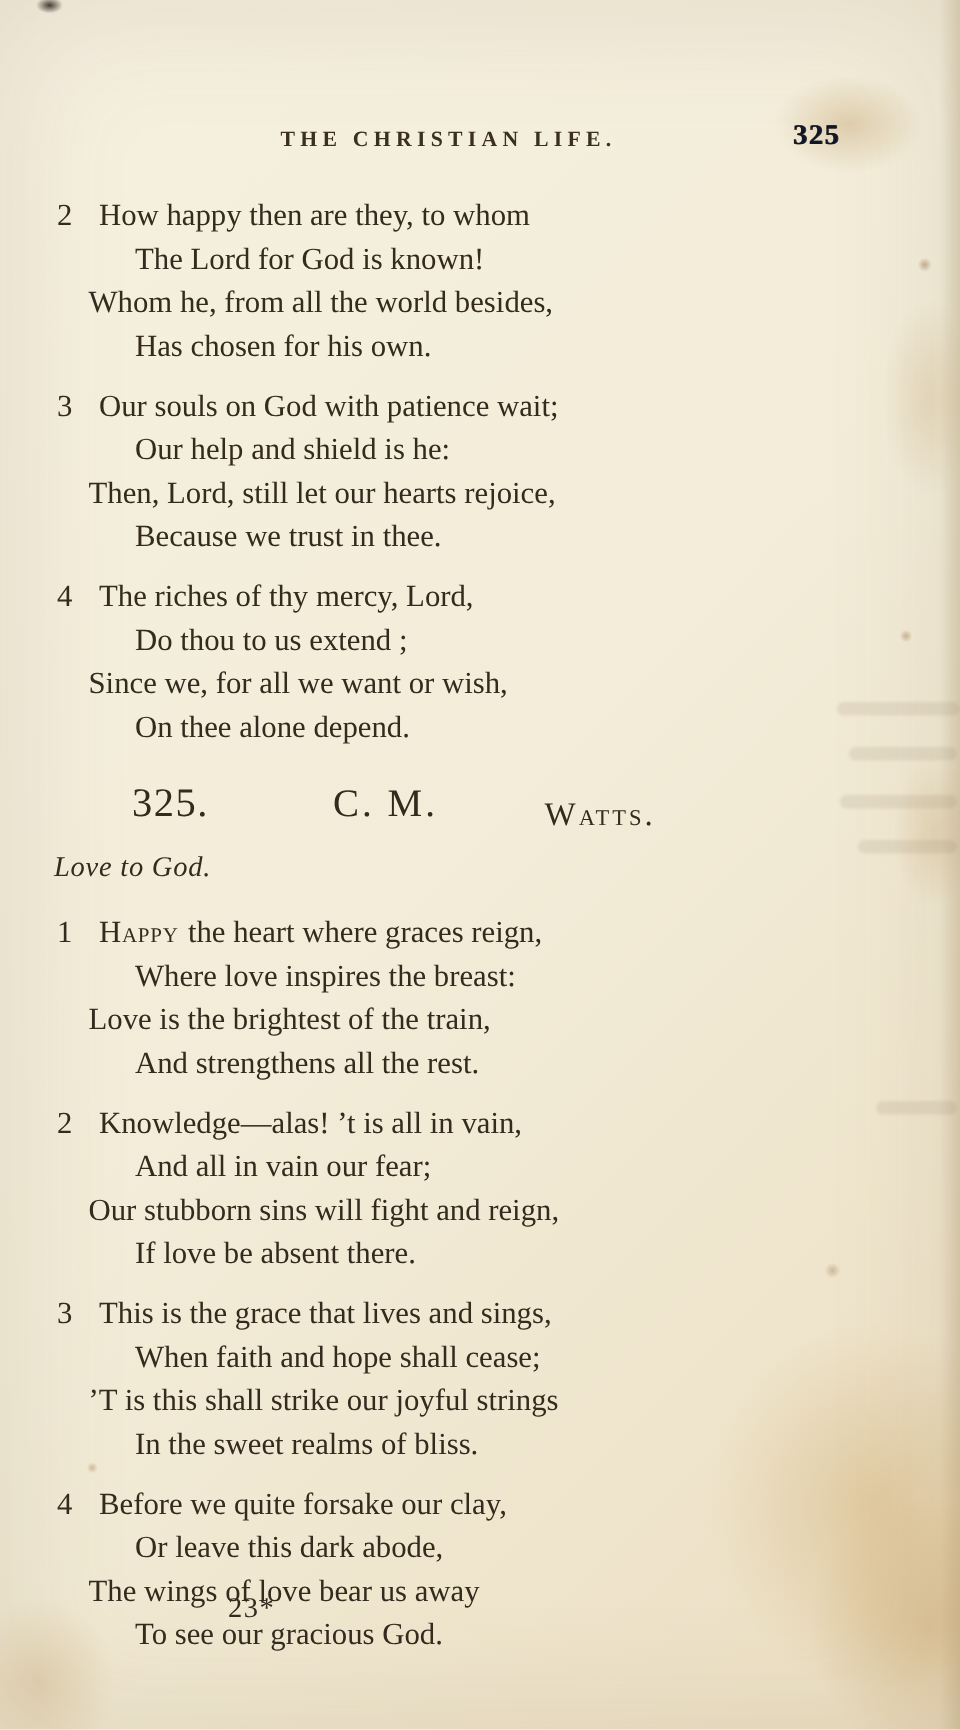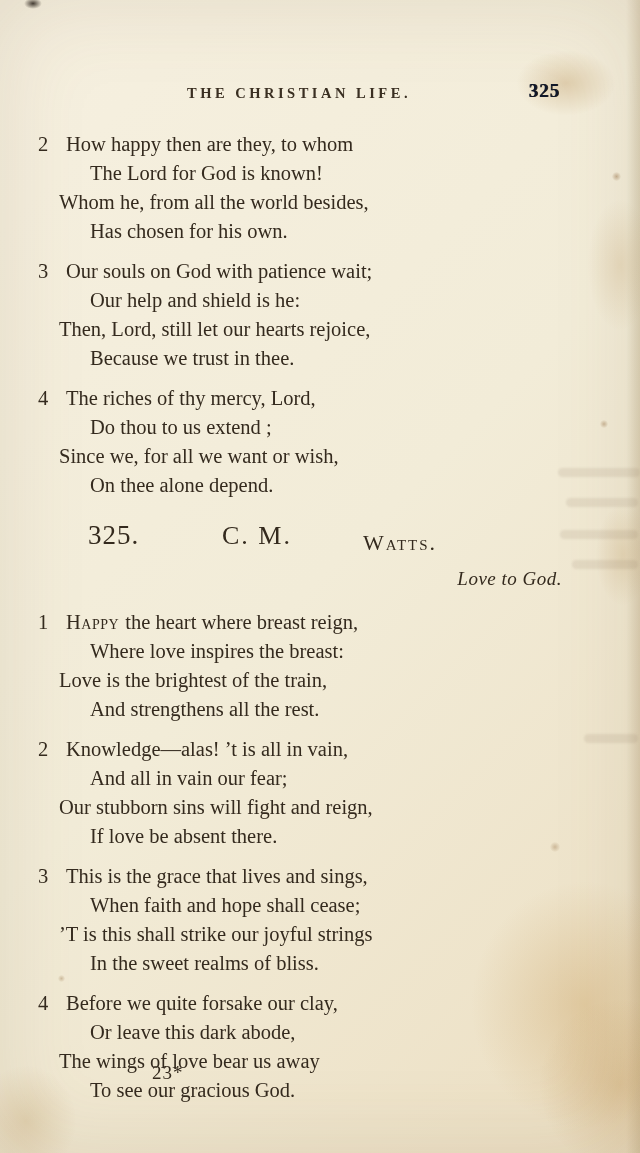--- a/index.html
+++ b/index.html
@@ -51,21 +51,21 @@
   .vnum { position: absolute; left: 2px; top: 0; }
   .line.l2, .line.l4 { padding-left: 24px; }
   .line.l3 { margin-left: -7px; }
   .smallcaps { font-variant: small-caps; letter-spacing: 0.5px; margin-right: 0.3em; }
   
   .hymn-heading { position: relative; height: 40px; margin-top: 20px; }
   .hymn-number { position: absolute; left: 52px; top: 0; font-size: 27px; letter-spacing: 1px; }
   .hymn-meter  { position: absolute; left: 186px; top: 1px; font-size: 26px; letter-spacing: 2px; }
   .hymn-author { position: absolute; left: 327px; top: 10px; font-size: 22px; font-variant: small-caps; letter-spacing: 2px; }
   .hymn-title {
-    text-align: right; font-style: italic; font-size: 19px;
+    text-align: left; font-style: italic; font-size: 19px;
     margin: 8px 0 18px 0; letter-spacing: 0.5px;
   }
   
   .footer-signature {
     position: absolute; left: 152px; top: 1062px;
     font-size: 19px; letter-spacing: 1px;
   }
   
   .stain { position: absolute; border-radius: 50%; pointer-events: none; }
   .s-inkmark   { left: 24px;  top: -2px;   width: 18px;  height: 11px; background: radial-gradient(ellipse, rgba(40,32,24,0.85), rgba(40,32,24,0) 70%); }
@@ -139,21 +139,21 @@
 
   <div class="hymn-heading">
     <span class="hymn-number">325.</span>
     <span class="hymn-meter">C. M.</span>
     <span class="hymn-author">Watts.</span>
   </div>
 
   <div class="hymn-title">Love to God.</div>
 
   <div class="verse">
-    <div class="line l1"><span class="vnum">1</span><span class="smallcaps">Happy</span><span>the heart where breast reign,</span></div>
+    <div class="line l1"><span class="vnum">1</span><span class="smallcaps">Happy</span><span>the heart where graces reign,</span></div>
     <div class="line l2">Where love inspires the breast:</div>
     <div class="line l3">Love is the brightest of the train,</div>
     <div class="line l4">And strengthens all the rest.</div>
   </div>
 
   <div class="verse">
     <div class="line l1"><span class="vnum">2</span><span>Knowledge—alas! ’t is all in vain,</span></div>
     <div class="line l2">And all in vain our fear;</div>
     <div class="line l3">Our stubborn sins will fight and reign,</div>
     <div class="line l4">If love be absent there.</div>

